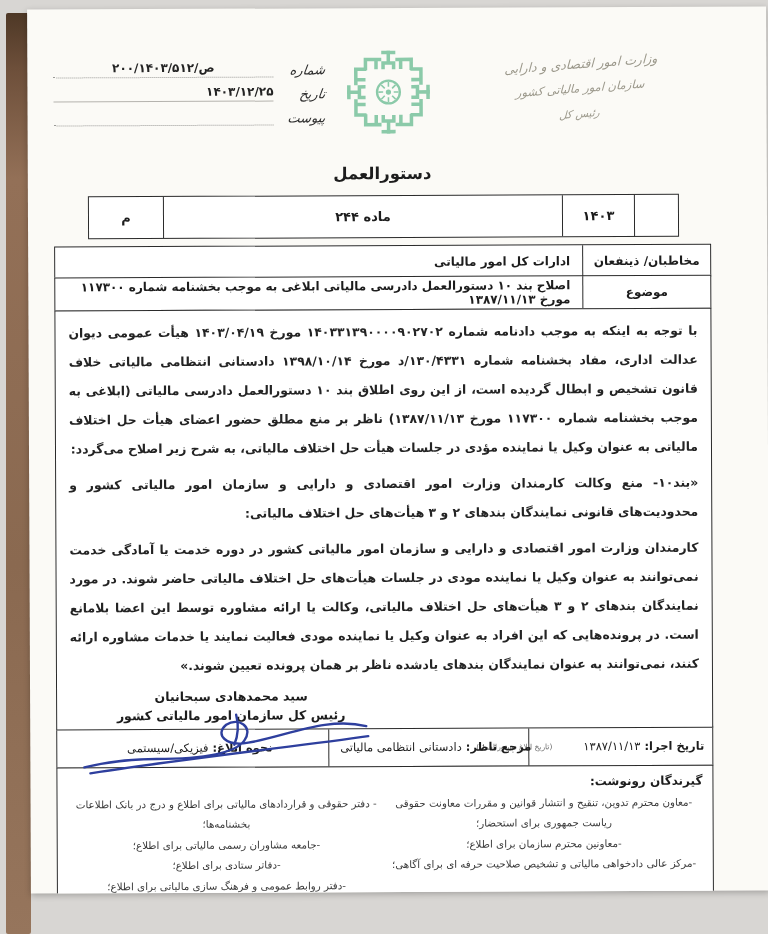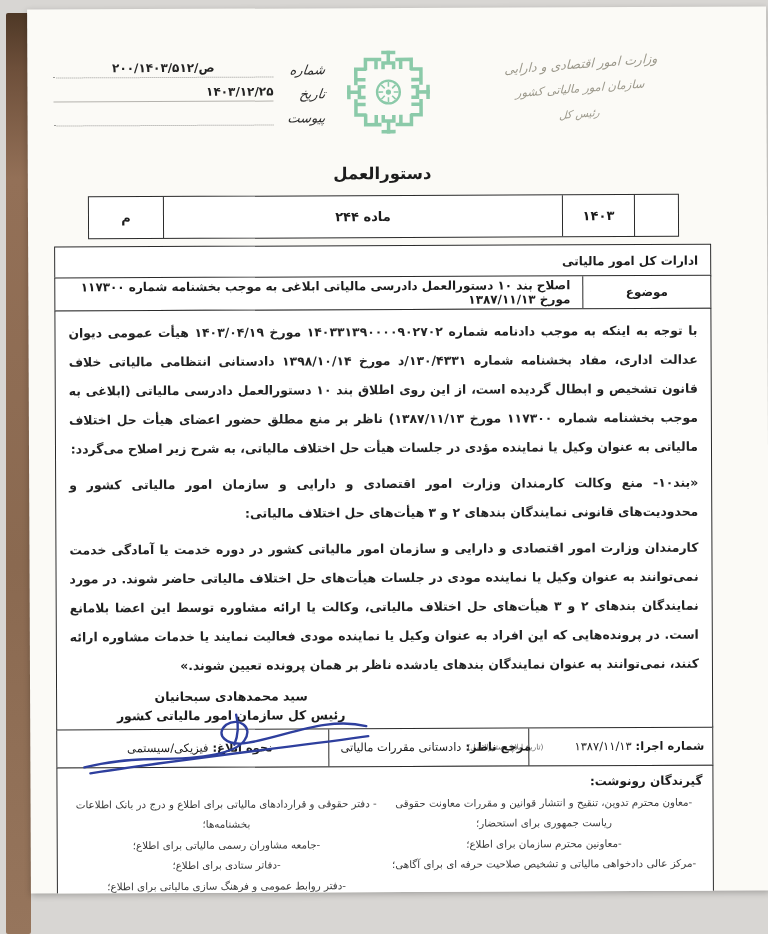--- a/index.html
+++ b/index.html
@@ -166,20 +166,21 @@
 
   <div class="meta-table">
     <div class="meta-cell mc-blank"></div>
     <div class="meta-cell mc-year">۱۴۰۳</div>
     <div class="meta-cell mc-article">ماده ۲۴۴</div>
     <div class="meta-cell mc-code">م</div>
   </div>
 
   <div class="info-table">
     <div class="info-row">
+      <div class="info-label">مخاطبان/ ذینفعان</div>
       <div class="info-value">ادارات کل امور مالیاتی</div>
     </div>
     <div class="info-row">
       <div class="info-label">موضوع</div>
       <div class="info-value">اصلاح بند ۱۰ دستورالعمل دادرسی مالیاتی ابلاغی به موجب بخشنامه شماره ۱۱۷۳۰۰ مورخ ۱۳۸۷/۱۱/۱۳</div>
     </div>
   </div>
 
   <div class="body-box">
     <p>با توجه به اینکه به موجب دادنامه شماره ۱۴۰۳۳۱۳۹۰۰۰۰۹۰۲۷۰۲ مورخ ۱۴۰۳/۰۴/۱۹ هیأت عمومی دیوان عدالت اداری، مفاد بخشنامه شماره ۱۳۰/۴۳۳۱/د مورخ ۱۳۹۸/۱۰/۱۴ دادستانی انتظامی مالیاتی خلاف قانون تشخیص و ابطال گردیده است، از این روی اطلاق بند ۱۰ دستورالعمل دادرسی مالیاتی (ابلاغی به موجب بخشنامه شماره ۱۱۷۳۰۰ مورخ ۱۳۸۷/۱۱/۱۳) ناظر بر منع مطلق حضور اعضای هیأت حل اختلاف مالیاتی به عنوان وکیل یا نماینده مؤدی در جلسات هیأت حل اختلاف مالیاتی، به شرح زیر اصلاح می‌گردد:</p>
@@ -194,27 +195,27 @@
           <path d="M290 20 C 250 10, 210 30, 172 36 C 150 40, 138 28, 150 18 C 162 10, 178 20, 168 34 C 158 48, 120 52, 80 52 C 50 52, 25 56, 8 60"></path>
           <path d="M292 30 C 220 40, 120 50, 14 66"></path>
           <path d="M160 8 q 4 16, -2 30"></path>
         </g>
       </svg>
     </div>
   </div>
 
   <div class="exec-table">
     <div class="exec-cell ec-date">
-      <b>شماره اجرا:</b>
+      <b>تاریخ اجرا:</b>
       <span class="exec-val">۱۳۸۷/۱۱/۱۳</span>
       <span class="exec-note">(تاریخ ابلاغ دستورالعمل)</span>
     </div>
     <div class="exec-cell ec-sup">
       <b>مرجع ناظر:</b>
-      <span class="exec-val">دادستانی مقررات مالیاتی</span>
+      <span class="exec-val">دادستانی انتظامی مالیاتی</span>
     </div>
     <div class="exec-cell ec-not">
       <b>نحوه ابلاغ:</b>
       <span class="exec-val">فیزیکی/سیستمی</span>
     </div>
   </div>
 
   <div class="cc-box">
     <div class="cc-heading">گیرندگان رونوشت:</div>
     <div class="cc-cols">

